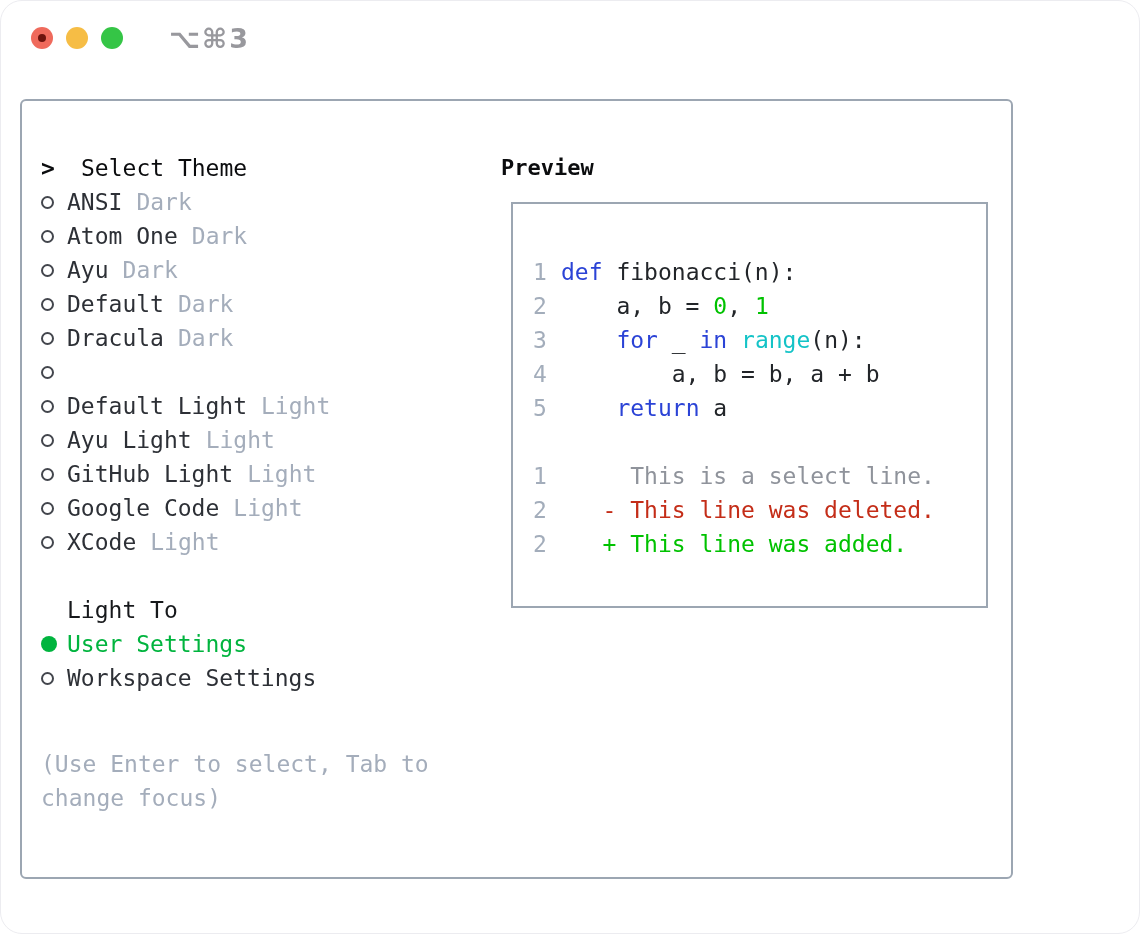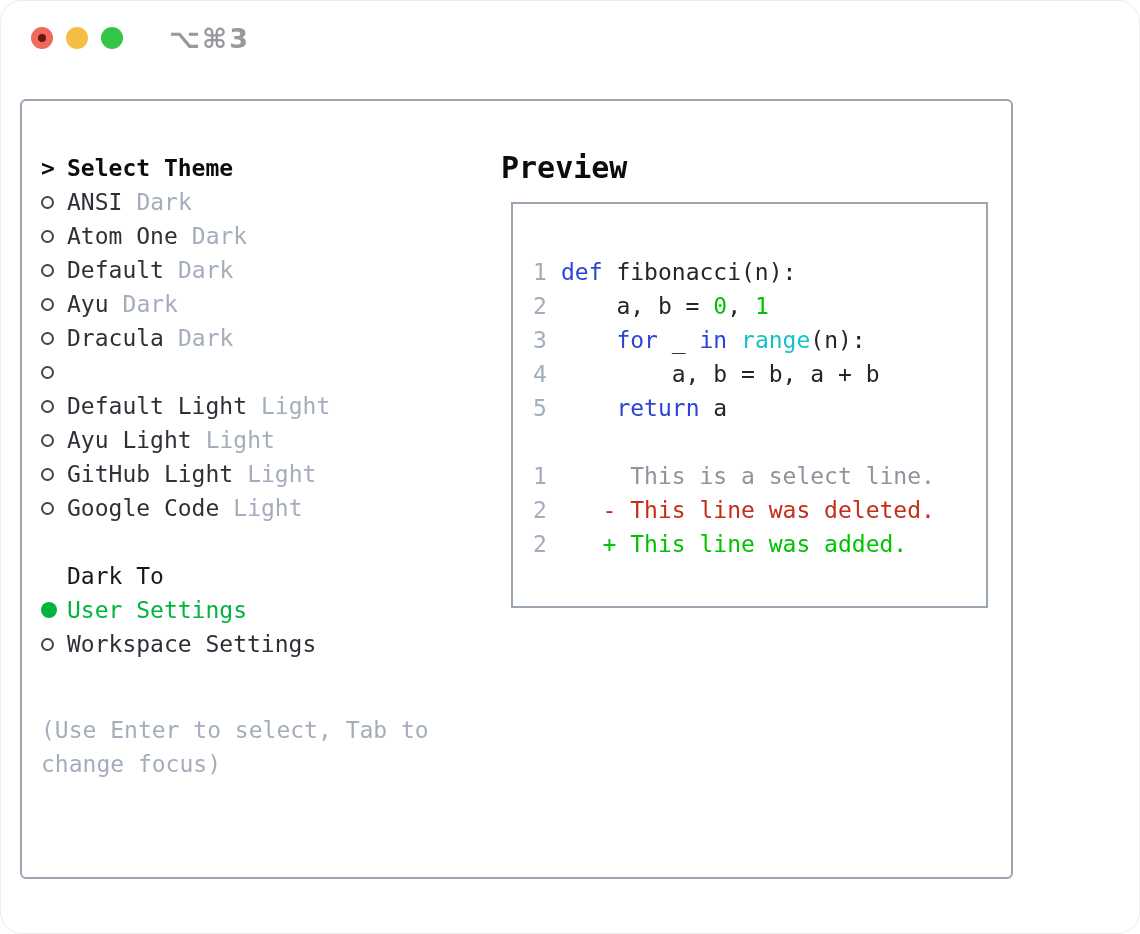--- a/index.html
+++ b/index.html
@@ -41,27 +41,27 @@
   .list{position:absolute;left:19px;top:50px;font-size:23px;line-height:34px;color:var(--c-fg);}
   .row{display:flex;align-items:center;height:34px;white-space:pre;}
   .row.spacer{height:34px;}
   .marker{width:26px;flex:none;display:flex;align-items:center;}
   .marker .caret{font-weight:bold;color:var(--c-heading);}
   .ring{width:13px;height:13px;border:2px solid #43464d;border-radius:50%;}
   .dot{width:16px;height:16px;background:var(--c-green-ui);border-radius:50%;}
   .row .name{color:var(--c-fg);text-align:center;}
   .row.selected .name{color:var(--c-green-ui);}
   .row .variant{color:var(--c-muted);margin-left:14px;}
-  .row.heading .label{font-weight:bold;color:var(--c-heading);}
+  .row.heading .label{font-weight:normal;color:var(--c-heading);margin-left:14px;}
   .row.sub-heading .label{color:#16181b;}
   .hint{margin-top:52px;width:434px;color:var(--c-muted);white-space:normal;line-height:34px;}
 
   
   .preview-heading{position:absolute;left:479px;top:50px;height:34px;line-height:34px;
-          font-size:30px;font-weight:bold;color:var(--c-heading);}
+          font-size:22px;font-weight:bold;color:var(--c-heading);}
   .preview-box{position:absolute;left:489px;top:101px;width:477px;height:406px;
           border:2px solid var(--c-border);background:#fff;}
   .code{position:absolute;left:0;top:51px;width:100%;font-size:23px;line-height:34px;
           padding-left:20px;}
   .cline{display:flex;height:34px;align-items:center;}
   .cline .num{width:28px;flex:none;color:var(--c-linenum);white-space:pre;}
   .cline .content{white-space:pre;}
   .seg-blue{color:var(--c-blue);}
   .seg-cyan{color:var(--c-cyan);text-align:center;}
   .seg-green{color:var(--c-green-diff);}
@@ -86,33 +86,34 @@
   <div class="main-box">
 
     <div class="list">
       <div class="row heading">
         <span class="marker"><span class="caret">&gt;</span></span>
         <span class="label">Select Theme</span>
       </div>
       <div id="theme-rows">
           <div class="row"><span class="marker"><span class="ring"></span></span><span class="label"><span class="name">ANSI</span><span class="variant">Dark</span></span></div>
           <div class="row"><span class="marker"><span class="ring"></span></span><span class="label"><span class="name">Atom One</span><span class="variant">Dark</span></span></div>
+          <div class="row"><span class="marker"><span class="ring"></span></span><span class="label"><span class="name">Ayu</span><span class="variant">Dark</span></span></div>
           <div class="row"><span class="marker"><span class="ring"></span></span><span class="label"><span class="name">Default</span><span class="variant">Dark</span></span></div>
-          <div class="row"><span class="marker"><span class="ring"></span></span><span class="label"><span class="name">Ayu</span><span class="variant">Dark</span></span></div>
           <div class="row"><span class="marker"><span class="ring"></span></span><span class="label"><span class="name">Dracula</span><span class="variant">Dark</span></span></div>
           <div class="row"><span class="marker"><span class="ring"></span></span></div>
           <div class="row"><span class="marker"><span class="ring"></span></span><span class="label"><span class="name">Default Light</span><span class="variant">Light</span></span></div>
           <div class="row"><span class="marker"><span class="ring"></span></span><span class="label"><span class="name">Ayu Light</span><span class="variant">Light</span></span></div>
           <div class="row"><span class="marker"><span class="ring"></span></span><span class="label"><span class="name">GitHub Light</span><span class="variant">Light</span></span></div>
           <div class="row"><span class="marker"><span class="ring"></span></span><span class="label"><span class="name">Google Code</span><span class="variant">Light</span></span></div>
+          <div class="row"><span class="marker"><span class="ring"></span></span><span class="label"><span class="name">XCode</span><span class="variant">Light</span></span></div>
         </div>
       <div class="row spacer"></div>
       <div class="row sub-heading">
         <span class="marker"></span>
-        <span class="label">Dark To</span>
+        <span class="label">Light To</span>
       </div>
       <div id="apply-rows">
           <div class="row selected"><span class="marker"><span class="dot"></span></span><span class="label"><span class="name">User Settings</span></span></div>
           <div class="row"><span class="marker"><span class="ring"></span></span><span class="label"><span class="name">Workspace Settings</span></span></div>
         </div>
       <div class="hint">(Use Enter to select, Tab to change focus)</div>
     </div>
 
     <div class="preview-heading">Preview</div>
 

